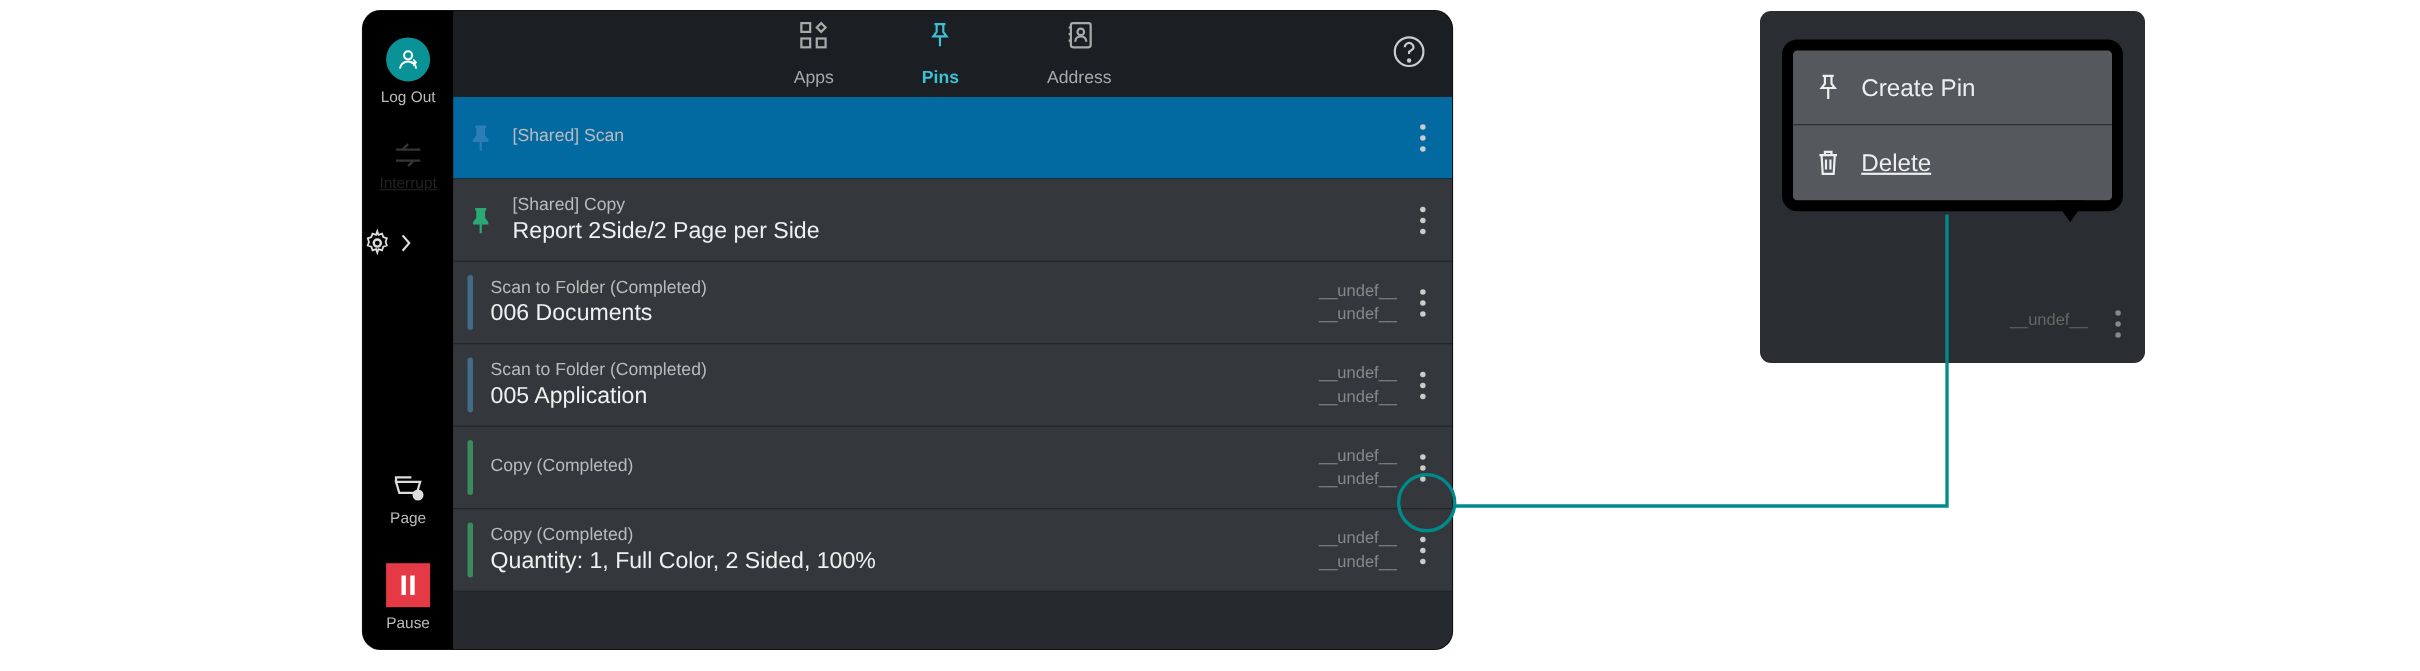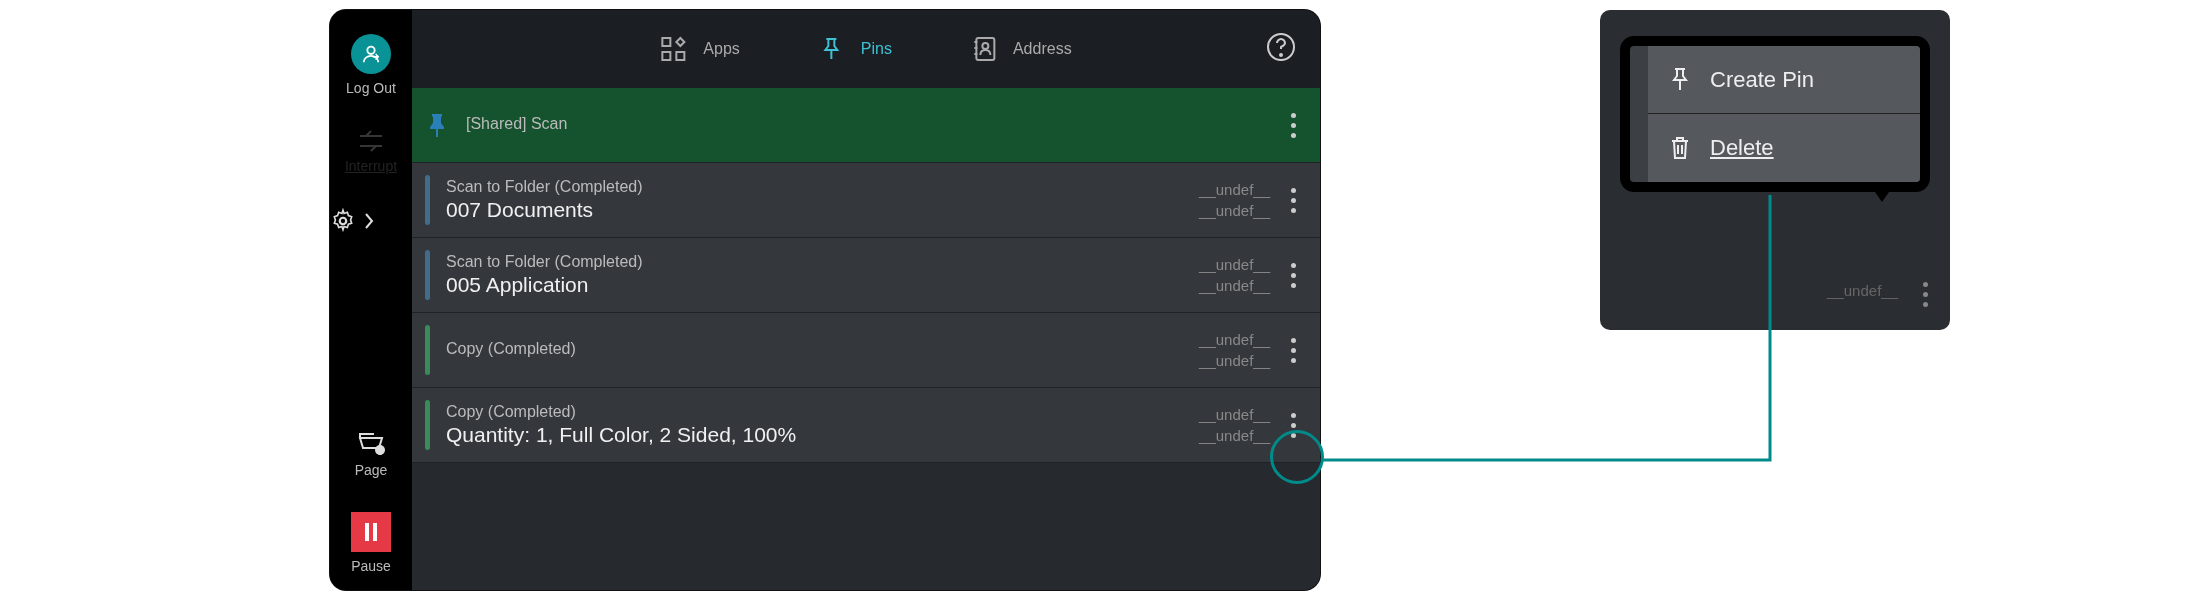--- a/index.html
+++ b/index.html
@@ -70,27 +70,27 @@
   }
   .tab-group {
     position: absolute;
     left: 50%;
     transform: translateX(-50%);
     display: flex;
     gap: 80px;
   }
   .tab {
     display: flex;
-    flex-direction: row;
+    flex-direction: column;
     align-items: center;
     gap: 17px;
     color: #aaa;
     font-size: 16px;
   }
-  .tab.active { color: #3dc1d3; }
+  .tab.active { color: #3dc1d3; font-weight: bold; }
   .help-icon {
     position: absolute;
     right: 24px;
     top: 22px;
   }
 
   .list {
     flex: 1;
     background: #26292d;
     overflow: hidden;
@@ -98,21 +98,21 @@
   .row {
     height: 75px;
     border-bottom: 1px solid #1f2226;
     display: flex;
     align-items: center;
     padding-left: 10px;
     padding-right: 10px;
     background: #34383d;
     position: relative;
   }
-  .row.lighter { background: #14532d; }
+  .row.lighter { background: #0369a1; }
   .pin-col {
     width: 30px;
     display: flex;
     justify-content: center;
   }
   .bar-col {
     width: 10px;
     display: flex;
     justify-content: center;
   }
@@ -181,21 +181,20 @@
   .popup-item {
     height: 68px;
     display: flex;
     align-items: center;
     gap: 18px;
     padding-left: 20px;
     color: #eee;
     font-size: 22px;
     border-bottom: 1px solid #222;
     background: #55595e;
-    margin-left: 18px;
   }
   .popup-item:last-child { border-bottom: none; text-decoration: underline; }
   .popup-tail {
     position: absolute;
     left: 268px;
     top: 172px;
     width: 28px; height: 20px;
     background: #000;
     clip-path: polygon(0 0, 100% 0, 50% 100%);
   }
@@ -368,28 +367,50 @@
         <div class="meta-col"></div>
         <div class="more-col">
           <div class="more-dots">
               <span></span>
               <span></span>
               <span></span>
             </div>
         </div>
       </div>
 
+      <div class="row">
+        <div class="pin-col">
+          <span class="icon">
+            <svg width="22" height="26" viewBox="0 0 22 26" fill="#2aa876">
+                <path d="M6 2h10v2l-1 1v6l3 4v2H4v-2l3-4V5L6 4z"></path>
+                <rect x="10" y="16" width="2" height="9"></rect>
+              </svg>
+          </span>
+        </div>
+        <div class="text-col">
+          <div class="row-top">[Shared]  Copy</div>
+          <div class="row-bottom">Report   2Side/2 Page per Side</div>
+        </div>
+        <div class="meta-col"></div>
+        <div class="more-col">
+          <div class="more-dots">
+              <span></span>
+              <span></span>
+              <span></span>
+            </div>
+        </div>
+      </div>
 
       <div class="row">
         <div class="bar-col">
             <div class="color-bar" style="background:#436b8a"></div>
           </div>
         <div class="text-col">
           <div class="row-top">Scan to Folder (Completed)</div>
-          <div class="row-bottom">007 Documents</div>
+          <div class="row-bottom">006 Documents</div>
         </div>
         <div class="meta-col">
           <div>__undef__</div>
           <div>__undef__</div>
         </div>
         <div class="more-col">
           <div class="more-dots">
               <span></span>
               <span></span>
               <span></span>

